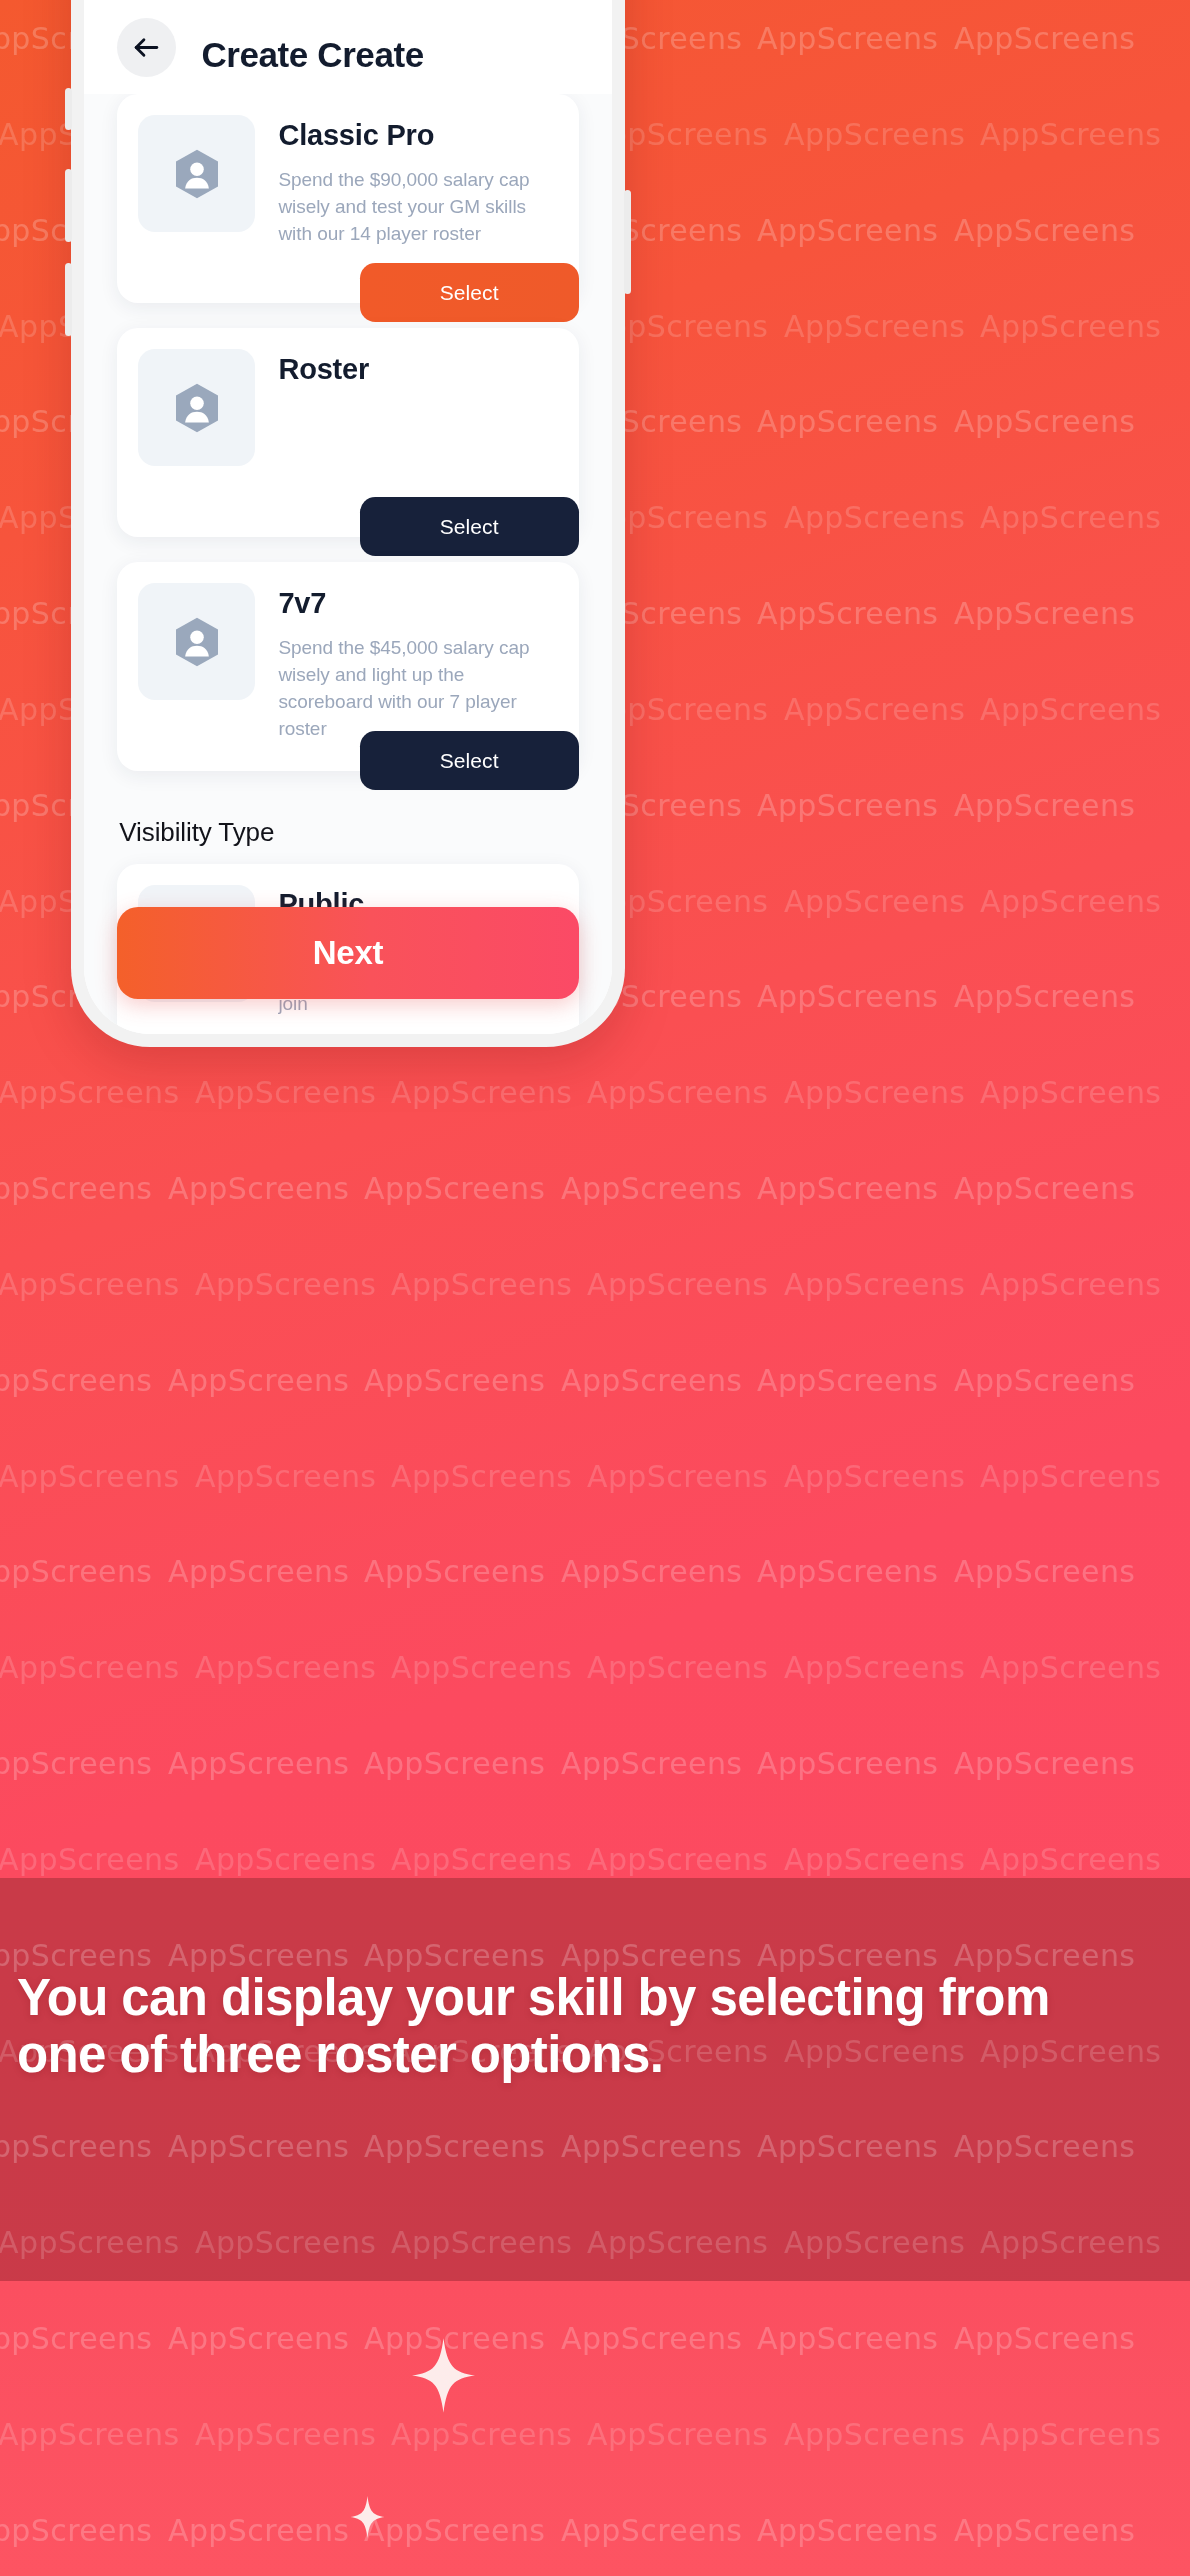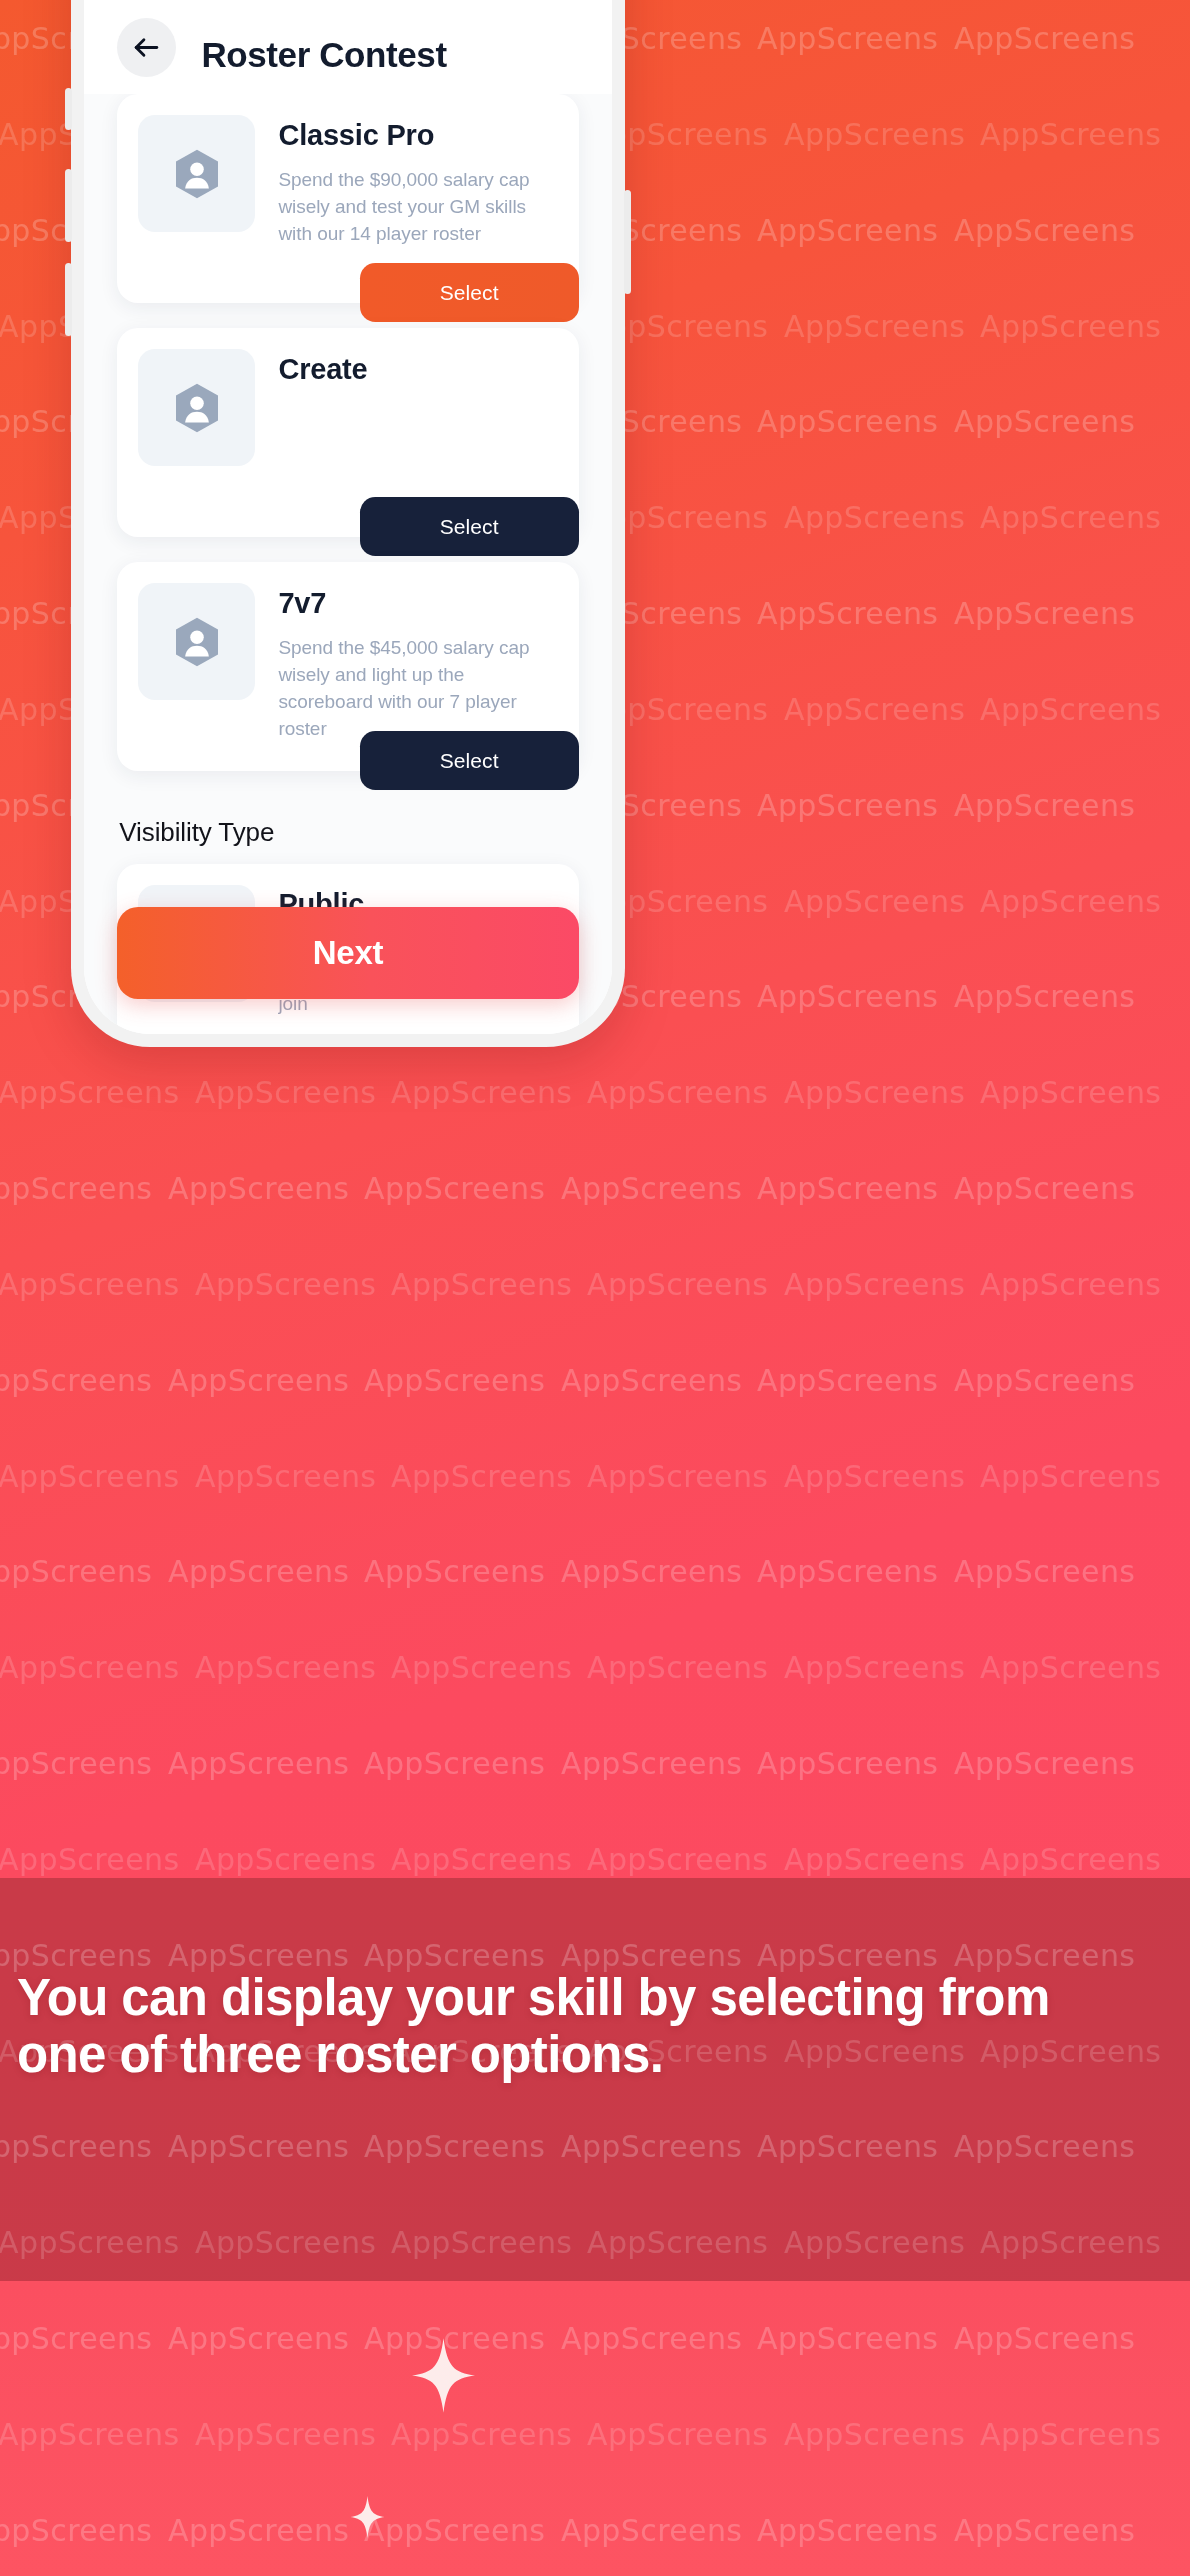--- a/index.html
+++ b/index.html
@@ -430,21 +430,21 @@
 
     <div class="app-header">
       <div class="back-btn">
         <span>
           <svg viewBox="0 0 24 24" fill="none" stroke="#0b1222" stroke-width="2.2" stroke-linecap="round" stroke-linejoin="round">
             <line x1="20" y1="12" x2="4" y2="12"></line>
             <polyline points="10,6 4,12 10,18"></polyline>
           </svg>
         </span>
       </div>
-      <div class="app-title">Roster Contest</div>
+      <div class="app-title">Create Create</div>
     </div>
 
     <div class="app-body" id="app-body">
         <div class="card">
           <div class="card-icon">
             <svg viewBox="0 0 24 24" fill="none">
               <path d="M12 1.6 L21 6.6 L21 17.4 L12 22.4 L3 17.4 L3 6.6 Z" fill="#9aa8bc"></path>
               <circle cx="12" cy="10" r="2.9" fill="#ffffff"></circle>
               <path d="M6.9 18.2 C7.4 14.9 9.5 13.6 12 13.6 C14.5 13.6 16.6 14.9 17.1 18.2 Z" fill="#ffffff"></path>
             </svg>
@@ -457,21 +457,21 @@
         </div>
         <div class="card">
           <div class="card-icon">
             <svg viewBox="0 0 24 24" fill="none">
               <path d="M12 1.6 L21 6.6 L21 17.4 L12 22.4 L3 17.4 L3 6.6 Z" fill="#9aa8bc"></path>
               <circle cx="12" cy="10" r="2.9" fill="#ffffff"></circle>
               <path d="M6.9 18.2 C7.4 14.9 9.5 13.6 12 13.6 C14.5 13.6 16.6 14.9 17.1 18.2 Z" fill="#ffffff"></path>
             </svg>
           </div>
           <div class="card-text">
-            <div class="card-title">Create</div>
+            <div class="card-title">Roster</div>
           </div>
           <button class="select-btn dark">Select</button>
         </div>
         <div class="card">
           <div class="card-icon">
             <svg viewBox="0 0 24 24" fill="none">
               <path d="M12 1.6 L21 6.6 L21 17.4 L12 22.4 L3 17.4 L3 6.6 Z" fill="#9aa8bc"></path>
               <circle cx="12" cy="10" r="2.9" fill="#ffffff"></circle>
               <path d="M6.9 18.2 C7.4 14.9 9.5 13.6 12 13.6 C14.5 13.6 16.6 14.9 17.1 18.2 Z" fill="#ffffff"></path>
             </svg>

